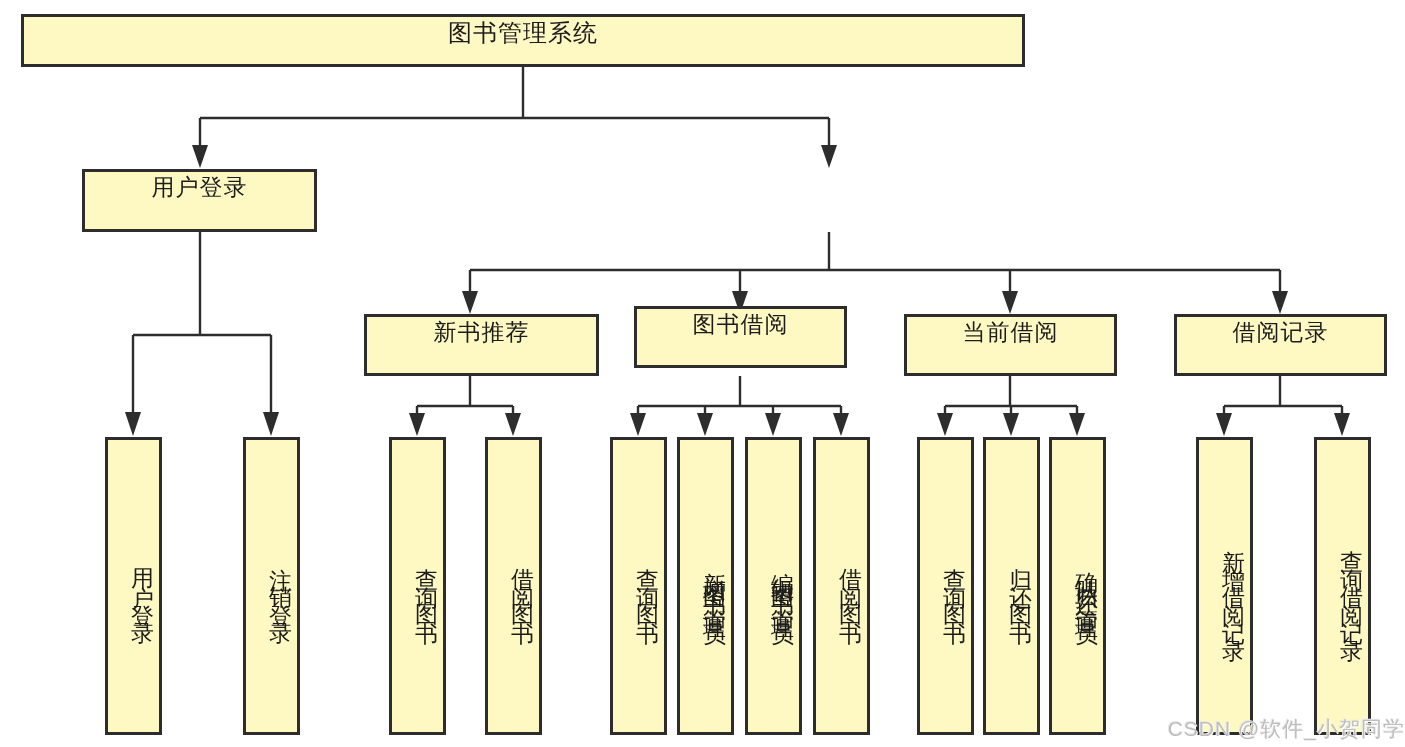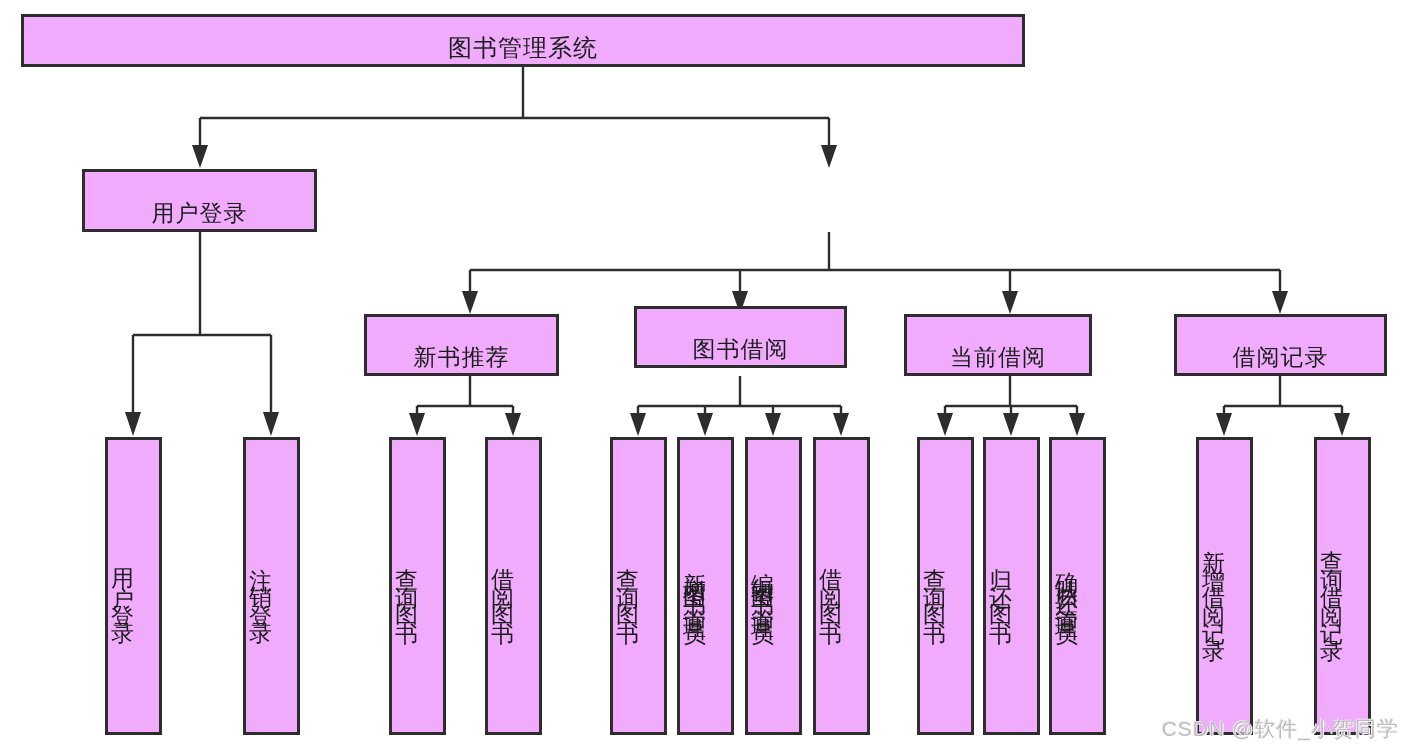--- a/index.html
+++ b/index.html
@@ -12,38 +12,38 @@
     font-family: "Liberation Sans", sans-serif;
     color: #1c1c1c;
   }
   svg.connectors {
     position: absolute;
     left: 0; top: 0;
     width: 1405px; height: 747px;
   }
   .node {
     position: absolute;
-    background: #f0abfc;
+    background: #fef9c3;
     border: 3px solid #2d2d2d;
     box-sizing: border-box;
     display: flex;
-    align-items: flex-end;
+    align-items: flex-start;
     justify-content: center;
     text-align: center;
   }
   .hnode { font-size: 23px; letter-spacing: 1px; }
   .root-node { font-size: 24px; }
   .vbox {
     writing-mode: vertical-rl;
     font-size: 23px;
   }
   .vbox span { display: inline-block; }
   .watermark {
     position: absolute;
-    right: 6px;
+    right: 0;
     bottom: 4px;
     font-size: 21px;
     letter-spacing: 1px;
     color: #bdbdbd;
     text-shadow: 1px 1px 0 #ffffff, -1px -1px 0 #e9e9e9;
     white-space: nowrap;
   }
 </style>
 </head>
 <body>
@@ -98,27 +98,27 @@
   </svg>
 
   <div class="node hnode root-node" style="left:21px; top:14px; width:1004px; height:53px;">
     <span>图书管理系统</span>
   </div>
 
   <div class="node hnode" style="left:82px; top:169px; width:235px; height:63px;">
     <span>用户登录</span>
   </div>
 
-  <div class="node hnode" style="left:364px; top:314px; width:195px; height:62px;">
+  <div class="node hnode" style="left:364px; top:314px; width:235px; height:62px;">
     <span>新书推荐</span>
   </div>
   <div class="node hnode" style="left:634px; top:306px; width:213px; height:62px;">
     <span>图书借阅</span>
   </div>
-  <div class="node hnode" style="left:904px; top:314px; width:188px; height:62px;">
+  <div class="node hnode" style="left:904px; top:314px; width:213px; height:62px;">
     <span>当前借阅</span>
   </div>
   <div class="node hnode" style="left:1174px; top:314px; width:213px; height:62px;">
     <span>借阅记录</span>
   </div>
 
   <div class="node vbox" style="left:105px; top:437px; width:57px; height:298px;">
     <span style="letter-spacing: 18px;">用户登录</span>
   </div>
   <div class="node vbox" style="left:243px; top:437px; width:57px; height:298px;">

